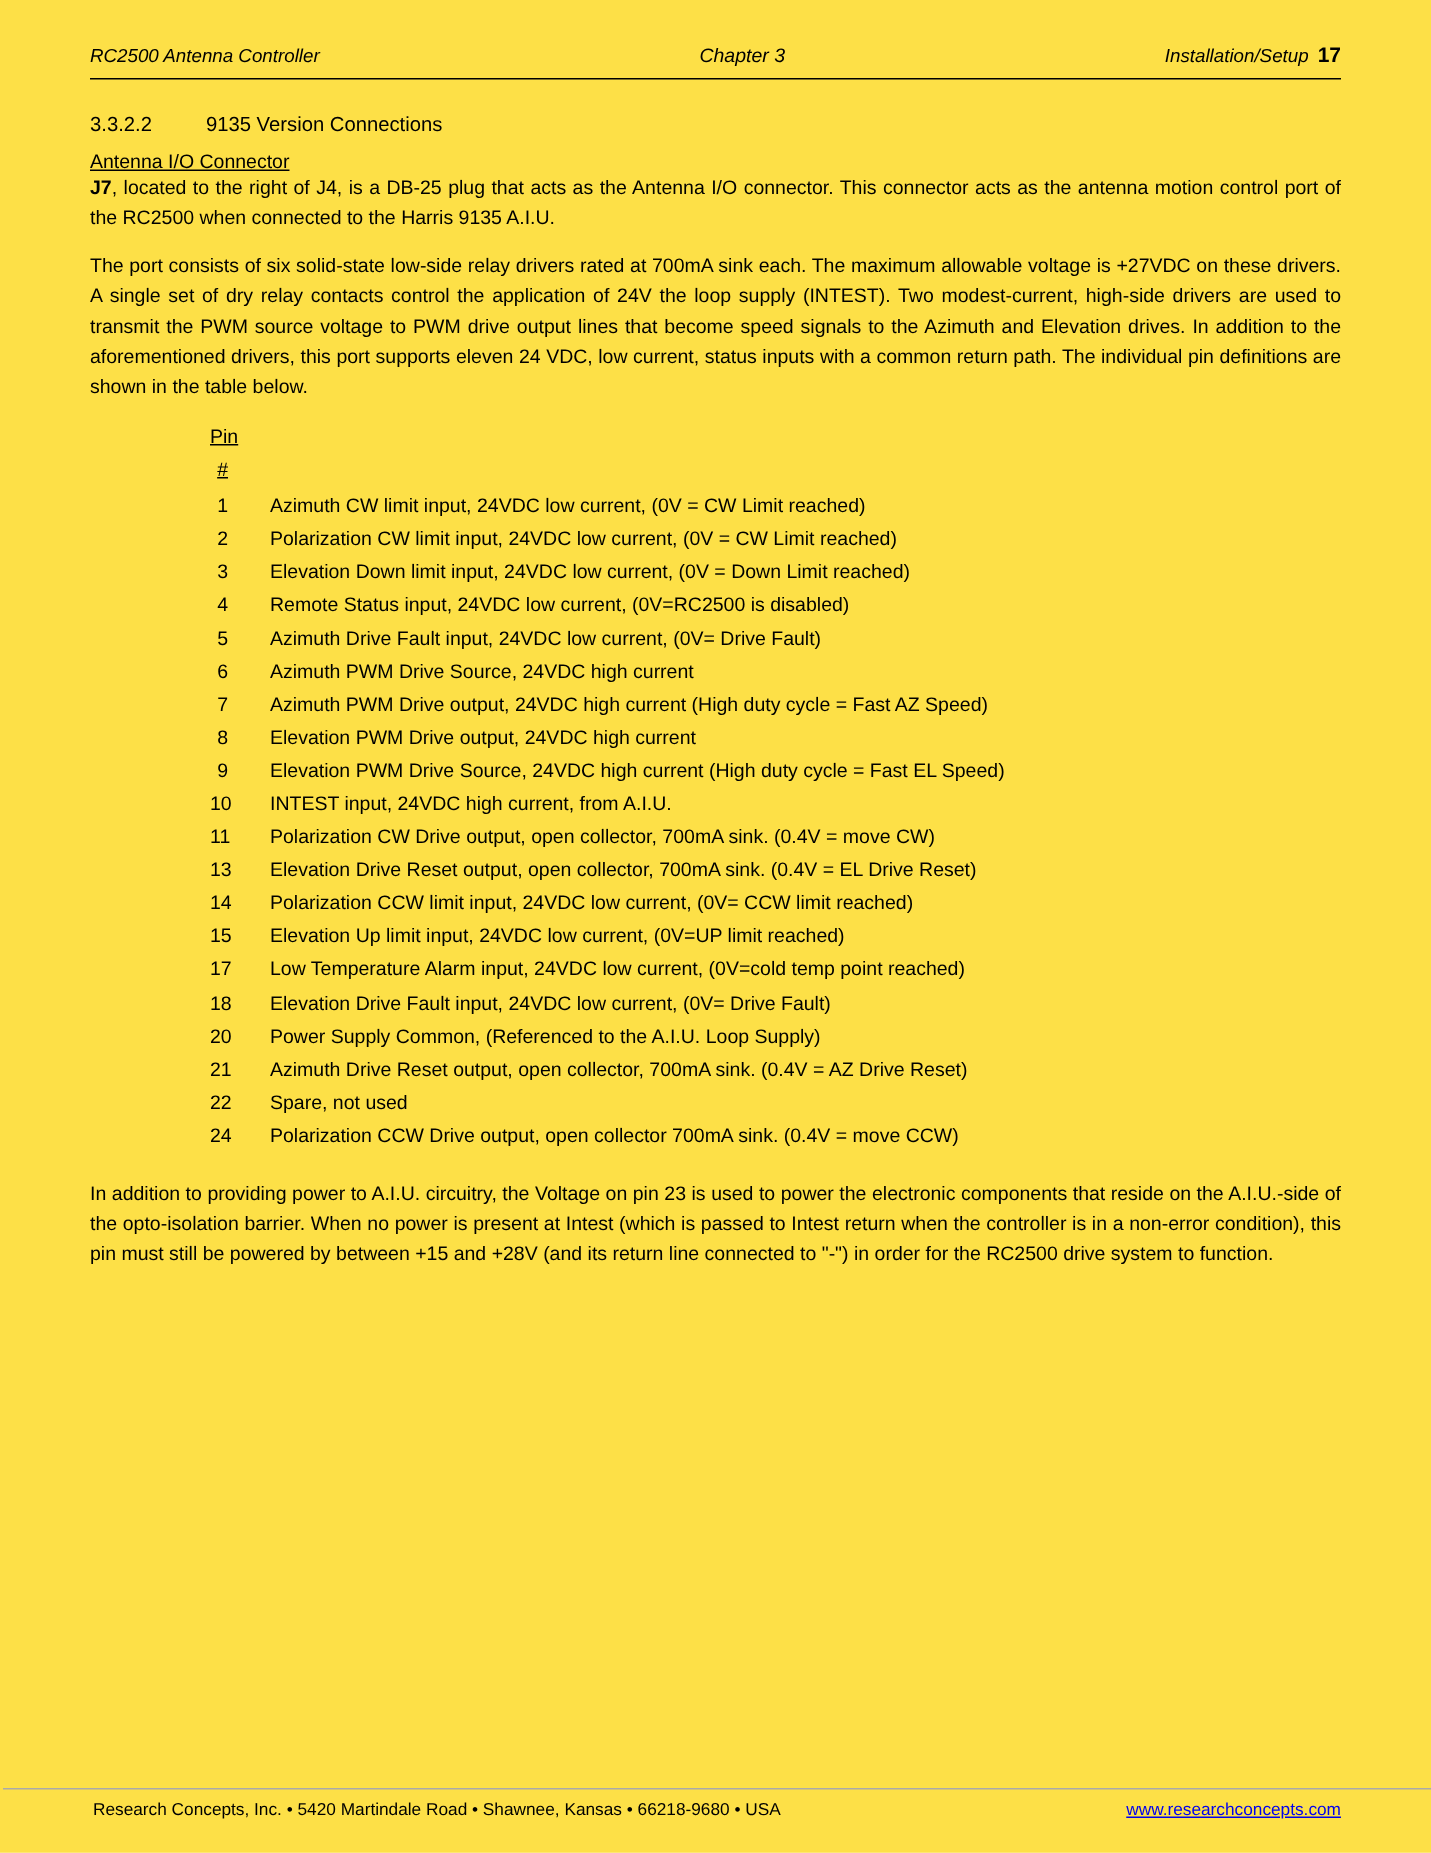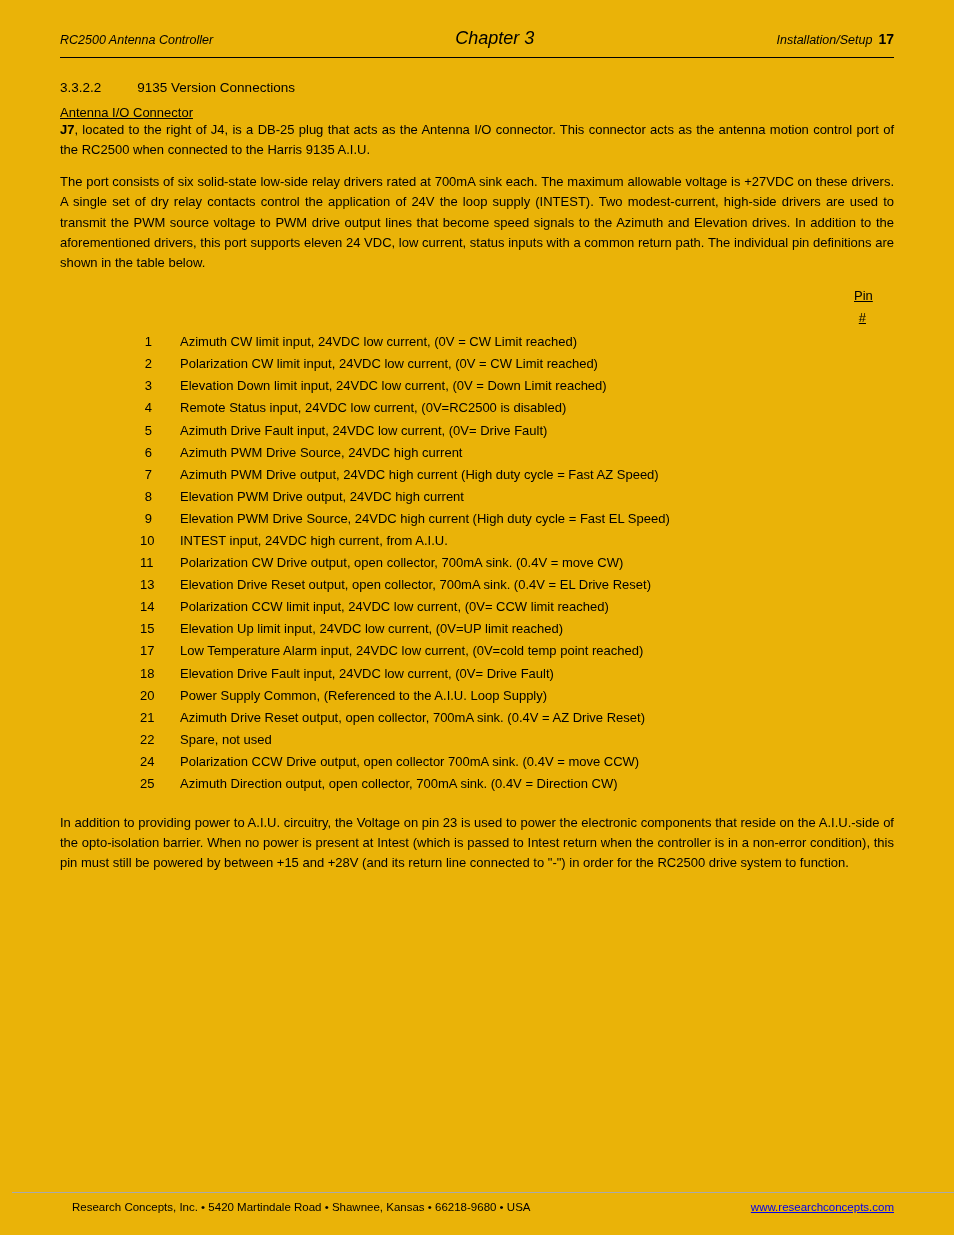--- a/index.html
+++ b/index.html
@@ -9,36 +9,36 @@
       font-size: 13px;
       color: #000000;
       width: 954px;
       min-height: 1235px;
     }
     .page {
       width: 954px;
       min-height: 1235px;
       padding: 0;
       position: relative;
-      background: #eab308;
+      background: #fde047;
     }
     .header {
       display: flex;
       justify-content: space-between;
       align-items: baseline;
       padding: 28px 60px 8px 60px;
       border-bottom: none;
     }
     .header-left {
       font-style: italic;
       font-size: 12.5px;
     }
     .header-center {
       font-style: italic;
-      font-size: 18px;
+      font-size: 13px;
     }
     .header-right {
       font-style: italic;
       font-size: 12.5px;
       display: flex;
       align-items: flex-end;
       gap: 6px;
     }
     .header-pagenum {
       font-style: normal;
@@ -77,41 +77,40 @@
       font-weight: bold;
     }
     .pin-table {
       margin: 10px 0 10px 80px;
       font-size: 13px;
     }
     .pin-row {
       display: flex;
       line-height: 1.7;
       align-items: baseline;
-      justify-content: flex-end;
     }
     .pin-num {
       width: 40px;
       text-align: right;
       padding-right: 28px;
       flex-shrink: 0;
     }
     .pin-desc {
       flex: 1;
     }
     .pin-header {
       font-weight: normal;
       text-decoration: underline;
       display: flex;
       margin-bottom: 2px;
     }
     .footer {
       position: absolute;
       bottom: 22px;
-      left: 12px;
+      left: 2px;
       right: 0;
       display: flex;
       justify-content: space-between;
       padding: 0 60px;
       font-size: 11.5px;
       color: #000;
       border-top: 1px solid #aaa;
       padding-top: 8px;
     }
   </style>
@@ -227,24 +226,20 @@
             <span class="pin-desc">Azimuth Drive Reset output, open collector, 700mA sink. (0.4V  = AZ Drive Reset)</span>
           </div>
           <div class="pin-row">
             <span class="pin-num">22</span>
             <span class="pin-desc">Spare, not used</span>
           </div>
           <div class="pin-row">
             <span class="pin-num">24</span>
             <span class="pin-desc">Polarization CCW Drive output, open collector 700mA sink. (0.4V  = move CCW)</span>
           </div>
-          <div class="pin-row">
-            <span class="pin-num">25</span>
-            <span class="pin-desc">Azimuth Direction output, open collector, 700mA sink. (0.4V  = Direction CW)</span>
-          </div>
         </div>
     </div>
 
     
     <p class="para" style="margin-top:18px;">In addition to providing power to A.I.U. circuitry, the Voltage on pin 23 is used to power the electronic components that reside on the A.I.U.-side of the opto-isolation barrier.  When no power is present at Intest (which is passed to Intest return when the controller is in a non-error condition), this pin must still be powered by between +15 and +28V (and its return line connected to "-") in order for the RC2500 drive system to function.</p>
 
   </div>
 
   <div class="footer">
     <span>Research Concepts, Inc. • 5420 Martindale Road • Shawnee, Kansas • 66218-9680 • USA</span>

